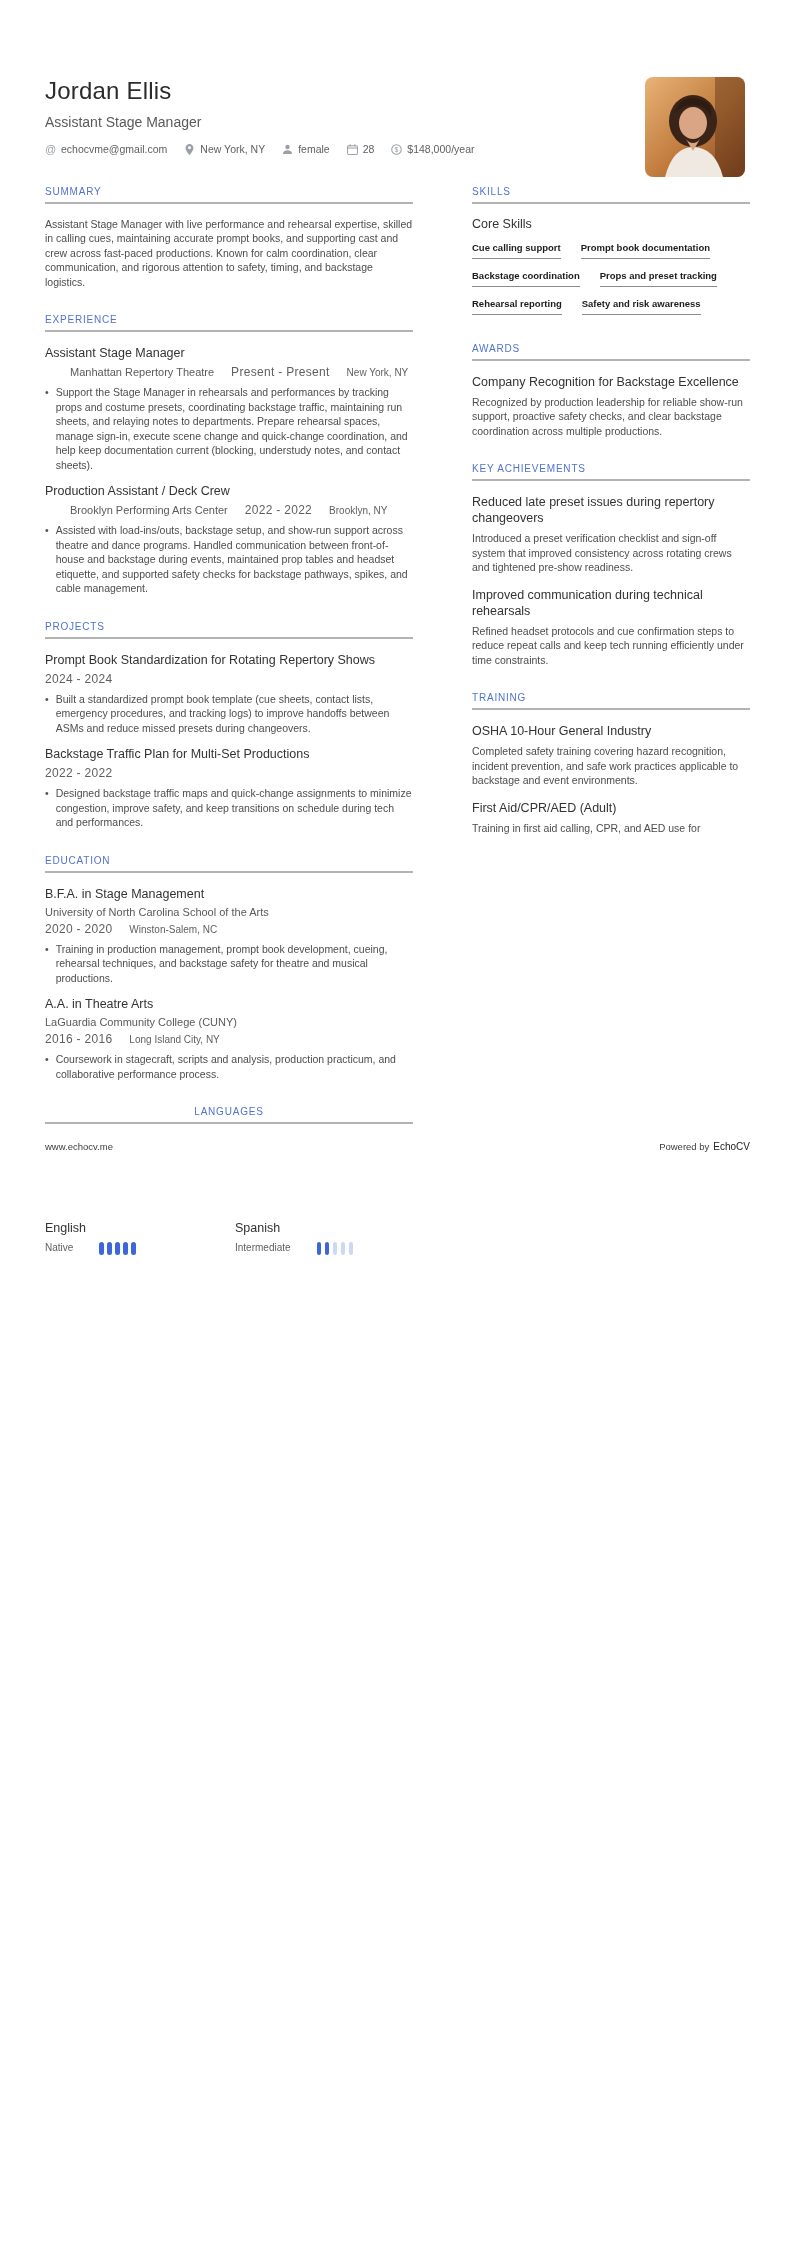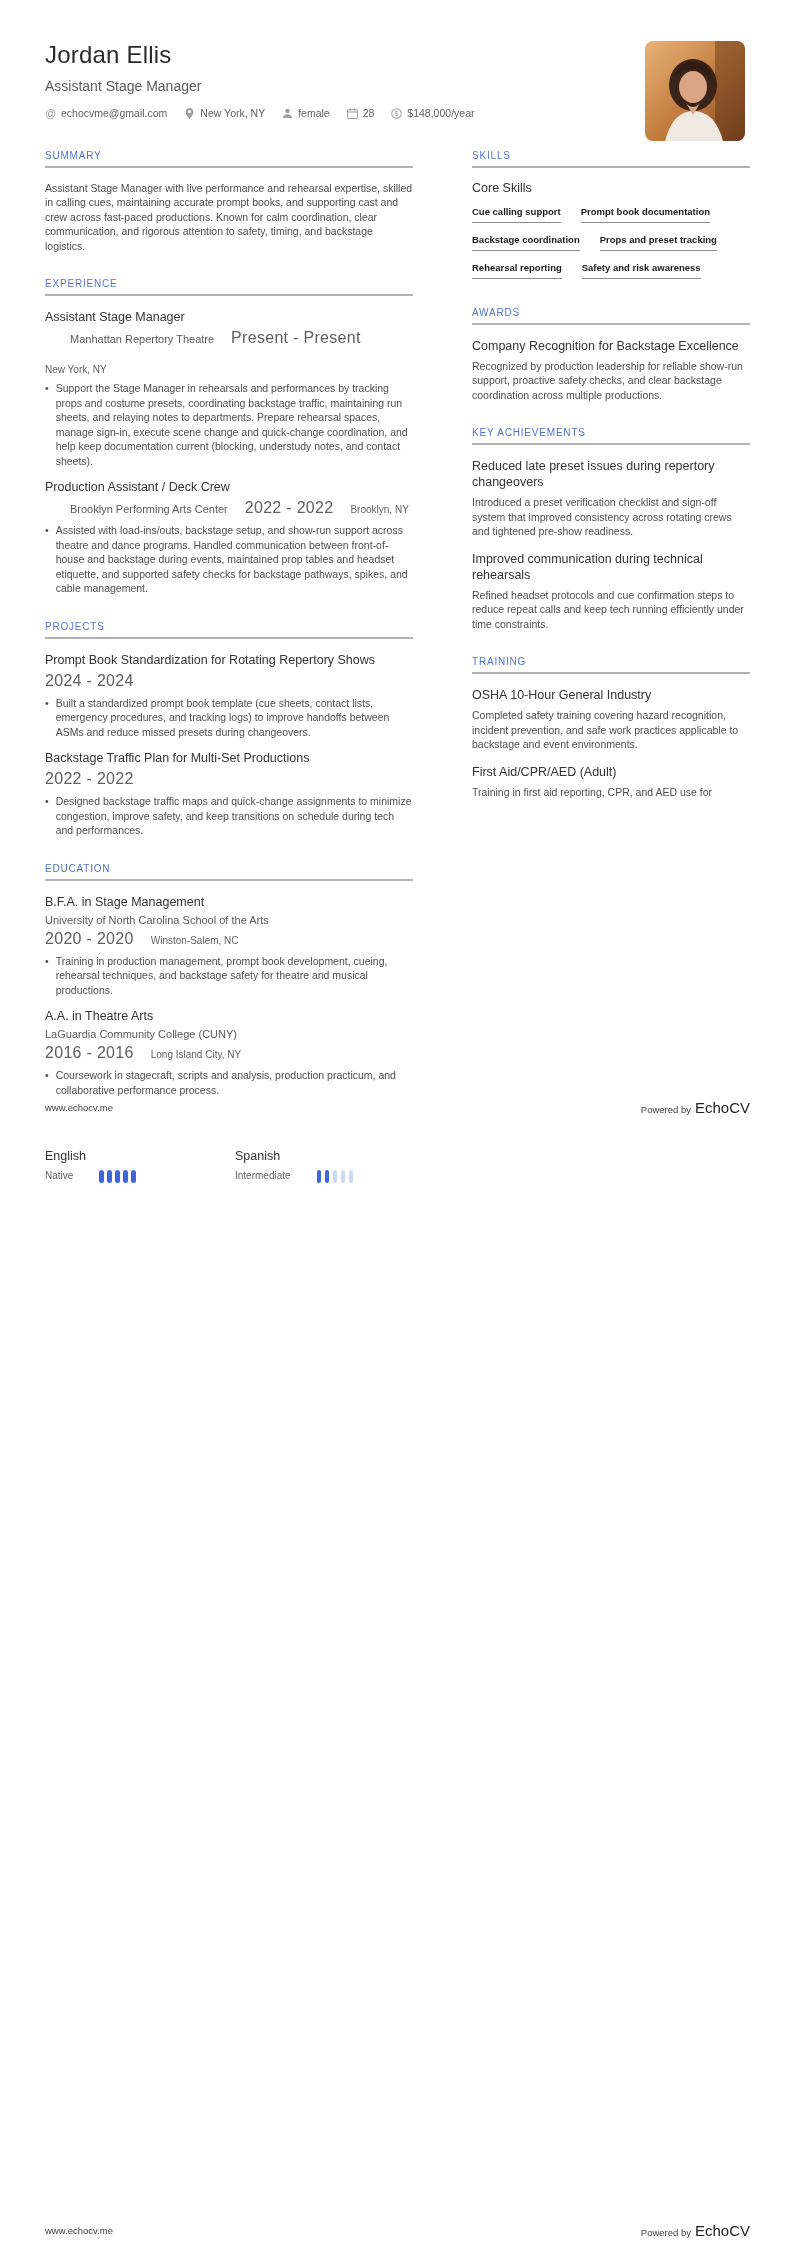--- a/index.html
+++ b/index.html
@@ -2,21 +2,21 @@
 <html><head>
 <meta charset="utf-8">
 <style>
   * { margin:0; padding:0; box-sizing:border-box; }
   html,body { background:#ffffff; }
   body {
     width:794px; height:2246px; overflow:hidden; position:relative;
     font-family:"Liberation Sans","DejaVu Sans",sans-serif; color:#4a4a4a;
     -webkit-font-smoothing:antialiased;
   }
-  .page { position:relative; width:794px; height:1123px; background:#fff; }
+  .page { position:relative; width:794px; height:1123px; background:#fff;margin-top:36px; }
 
   
   .header { position:relative; padding:41px 44px 0 45px; }
   .name { font-size:24px; font-weight:500; color:#2b2b2b; letter-spacing:.2px; margin-bottom:9px; }
   .job-title { font-size:14px; color:#5a5a5a; margin-bottom:13px; }
   .contact-row { display:flex; align-items:center; gap:17px; font-size:10.5px; color:#5f5f5f; }
   .contact-item { display:flex; align-items:center; gap:5px; }
   .cicon { width:11px; height:11px; display:inline-flex; align-items:center; justify-content:center; color:#9aa0a6; flex:0 0 auto; }
   .cicon svg { width:11px; height:11px; display:block; }
   .at-glyph { font-size:11px; color:#9aa0a6; line-height:1; }
@@ -31,21 +31,21 @@
   .section { margin-bottom:25px; }
   .section-title {
     font-size:10px; letter-spacing:.8px; color:#5073cf; font-weight:400;
     border-bottom:2px solid #b3b3b3; padding-bottom:5px; margin-bottom:13px;
   }
 
   .entry { margin-bottom:11px; }
   .entry-title { font-size:12.5px; font-weight:500; color:#333333; line-height:1.28; margin-bottom:4px; }
   .entry-meta { display:flex; align-items:baseline; gap:17px; margin-bottom:6px; flex-wrap:wrap; }
   .company { font-size:11px; color:#5a5a5a;padding-left:25px; }
-  .dates { font-size:16px; color:#5f5f5f; letter-spacing:.3px; }
+  .dates { font-size:12px; color:#5f5f5f; letter-spacing:.3px; }
   .loc { font-size:10px; color:#5f5f5f; }
   .school-line { font-size:11px; color:#5a5a5a; margin-bottom:4px; }
 
   .bullet { display:flex; gap:7px; font-size:10.5px; color:#4d4d4d; line-height:1.38; }
   .bullet .dot { flex:0 0 auto; color:#4d4d4d; }
   .desc { font-size:10.5px; color:#4d4d4d; line-height:1.38; }
 
   
   .skills-group-title { font-size:12.5px; font-weight:500; color:#333333; margin-bottom:11px; }
   .tags { display:flex; flex-wrap:wrap; column-gap:20px; row-gap:11px; }
@@ -69,21 +69,21 @@
   .bar.filled { background:#3d66d6; }
 
   
   .footer {
     position:absolute; left:45px; right:44px; bottom:7px;
     display:flex; justify-content:space-between; align-items:center;
   }
   .footer .site { font-size:9.5px; color:#3d3d3d; text-decoration:none; }
   .powered { display:flex; align-items:baseline; gap:4px; }
   .powered .pb { font-size:9.5px; color:#3d3d3d; }
-  .powered .brand { font-size:15px; color:#222222; font-weight:500; }
+  .powered .brand { font-size:10px; color:#222222; font-weight:500; }
 </style>
 </head>
 <body>
 
 <div class="page">
 
   <div class="header">
     <div class="name">Jordan Ellis</div>
     <div class="job-title">Assistant Stage Manager</div>
     <div class="contact-row">
@@ -287,21 +287,21 @@
       </div>
 
       <div class="section">
         <div class="section-title">TRAINING</div>
         <div class="rentry">
           <div class="entry-title">OSHA 10-Hour General Industry</div>
           <div class="desc">Completed safety training covering hazard recognition, incident prevention, and safe work practices applicable to backstage and event environments.</div>
         </div>
         <div class="rentry">
           <div class="entry-title">First Aid/CPR/AED (Adult)</div>
-          <div class="desc">Training in first aid reporting, CPR, and AED use for</div>
+          <div class="desc">Training in first aid calling, CPR, and AED use for</div>
         </div>
       </div>
 
     </div>
   </div>
 
   <div class="footer">
     <a class="site" href="#">www.echocv.me</a>
     <span class="powered">
       <span class="pb">Powered by</span>

